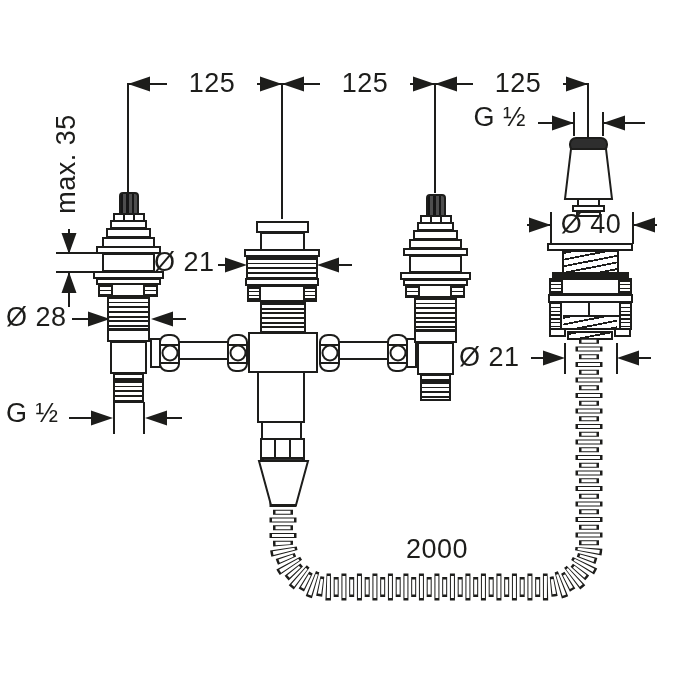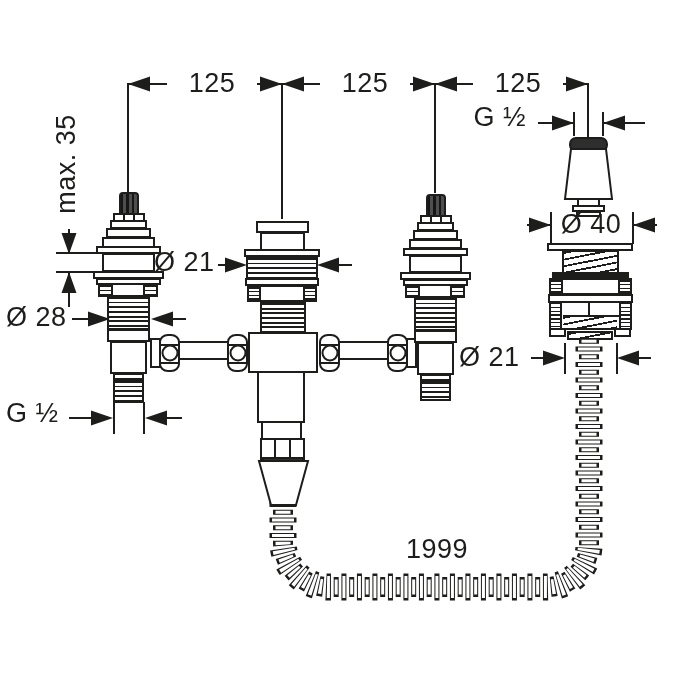--- a/index.html
+++ b/index.html
@@ -195,15 +195,15 @@
   <div class="lbl ctr bgw" style="left:167px;top:70px;width:76px">125</div>
   <div class="lbl ctr bgw" style="left:320px;top:70px;width:76px">125</div>
   <div class="lbl ctr bgw" style="left:473px;top:70px;width:76px">125</div>
   <div class="lbl" style="left:446px;top:104px;width:80px;text-align:right">G ½</div>
   <div class="lbl rot" style="left:66px;top:164px">max. 35</div>
   <div class="lbl" style="left:154px;top:249px">Ø 21</div>
   <div class="lbl" style="left:6px;top:304px">Ø 28</div>
   <div class="lbl" style="left:6px;top:400px">G ½</div>
   <div class="lbl ctr" style="left:545px;top:211px;width:92px">Ø 40</div>
   <div class="lbl" style="left:459px;top:344px">Ø 21</div>
-  <div class="lbl ctr" style="left:392px;top:536px;width:90px">1999</div>
+  <div class="lbl ctr" style="left:392px;top:536px;width:90px">2000</div>
 
 </div>
 
 </body></html>

